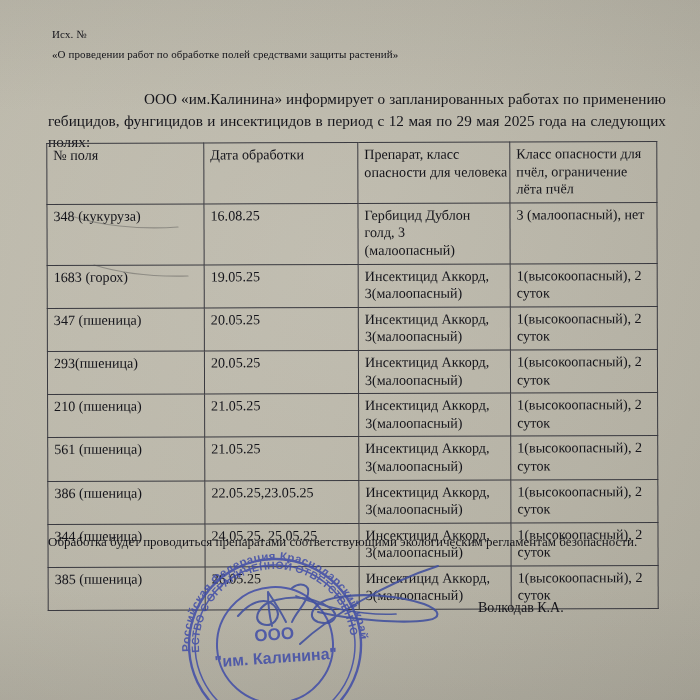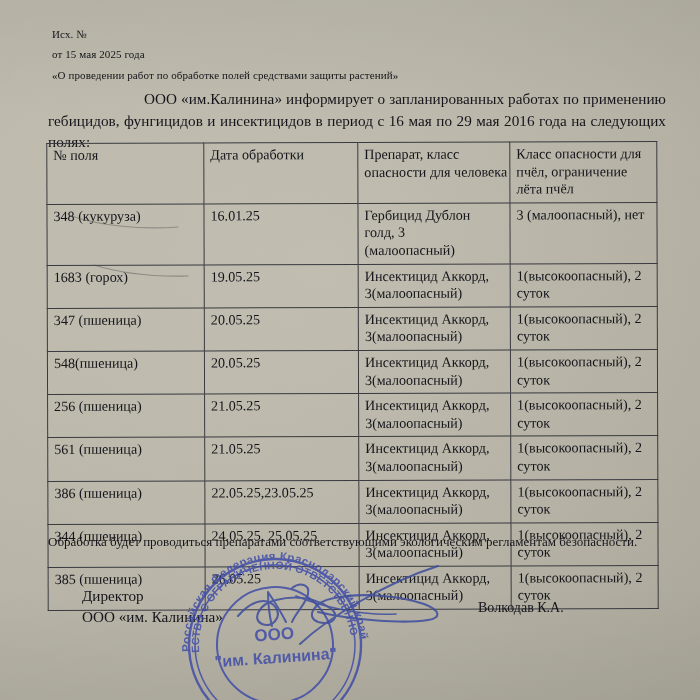--- a/index.html
+++ b/index.html
@@ -142,46 +142,45 @@
 </style>
 </head>
 <body>
 
 <div id="paper"></div>
 
 <div id="content">
 
   <div class="hdr">
     <div>Исх. №</div>
-    <div>от 15 мая 2025 года</div>
     <div>«О проведении работ по обработке полей средствами защиты растений»</div>
   </div>
 
-  <div class="intro">ООО «им.Калинина» информирует о запланированных работах по применению гебицидов, фунгицидов и инсектицидов в период с 16 мая по 29 мая 2016 года на следующих полях:</div>
+  <div class="intro">ООО «им.Калинина» информирует о запланированных работах по применению гебицидов, фунгицидов и инсектицидов в период с 12 мая по 29 мая 2025 года на следующих полях:</div>
 
   <div id="tbl-wrap">
     <table>
       <colgroup>
           <col class="c1">
           <col class="c2">
           <col class="c3">
           <col class="c4">
         </colgroup>
       <thead>
         <tr>
           <td>№ поля</td>
           <td>Дата обработки</td>
           <td>Препарат, класс опасности для человека</td>
           <td>Класс опасности для пчёл, ограничение лёта пчёл</td>
         </tr>
       </thead>
       <tbody>
         <tr class="tall">
           <td>348 (кукуруза)</td>
-          <td>16.01.25</td>
+          <td>16.08.25</td>
           <td>
             <span class="cellline">Гербицид Дублон</span>
             <span class="cellline">голд, 3</span>
             <span class="cellline">(малоопасный)</span>
           </td>
           <td>
             <span class="cellline">3 (малоопасный), нет</span>
             <span class="cellline"></span>
           </td>
         </tr>
@@ -203,33 +202,33 @@
           <td>
             <span class="cellline">Инсектицид Аккорд,</span>
             <span class="cellline">3(малоопасный)</span>
           </td>
           <td>
             <span class="cellline">1(высокоопасный), 2</span>
             <span class="cellline">суток</span>
           </td>
         </tr>
         <tr>
-          <td>548(пшеница)</td>
+          <td>293(пшеница)</td>
           <td>20.05.25</td>
           <td>
             <span class="cellline">Инсектицид Аккорд,</span>
             <span class="cellline">3(малоопасный)</span>
           </td>
           <td>
             <span class="cellline">1(высокоопасный), 2</span>
             <span class="cellline">суток</span>
           </td>
         </tr>
         <tr>
-          <td>256 (пшеница)</td>
+          <td>210 (пшеница)</td>
           <td>21.05.25</td>
           <td>
             <span class="cellline">Инсектицид Аккорд,</span>
             <span class="cellline">3(малоопасный)</span>
           </td>
           <td>
             <span class="cellline">1(высокоопасный), 2</span>
             <span class="cellline">суток</span>
           </td>
         </tr>
@@ -280,24 +279,20 @@
             <span class="cellline">1(высокоопасный), 2</span>
             <span class="cellline">суток</span>
           </td>
         </tr>
       </tbody>
     </table>
   </div>
 
   <div class="footer-note">Обработка будет проводиться препаратами соответствующими экологическим регламентам безопасности.</div>
 
-  <div class="sig-left">
-    <div>Директор</div>
-    <div>ООО «им. Калинина»</div>
-  </div>
   <div class="sig-name">Волкодав К.А.</div>
 
   <svg class="pencil" style="left:68px; top:212px;" width="130" height="22" viewBox="0 0 130 22">
     <path d="M3 4 C 30 13, 70 18, 110 15" fill="none" stroke="#4a4a4a" stroke-width="1.2" stroke-linecap="round"></path>
   </svg>
   <svg class="pencil" style="left:92px; top:262px;" width="120" height="20" viewBox="0 0 120 20">
     <path d="M2 3 C 28 11, 62 15, 96 14" fill="none" stroke="#4a4a4a" stroke-width="1.2" stroke-linecap="round"></path>
   </svg>
 
   <svg id="ink" viewBox="0 0 700 700" width="700" height="700">

